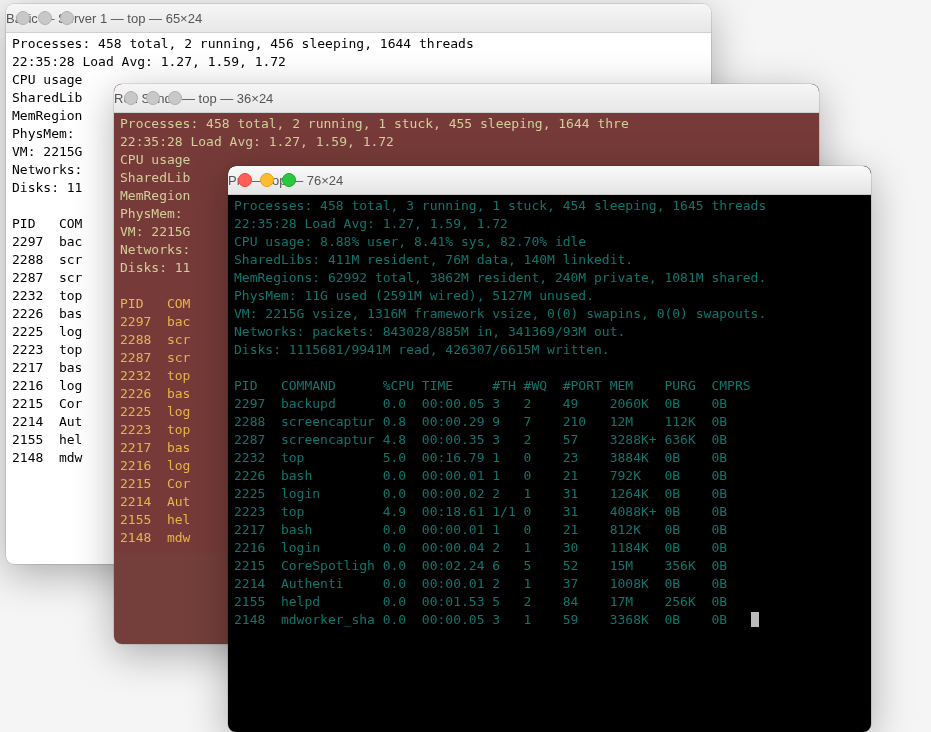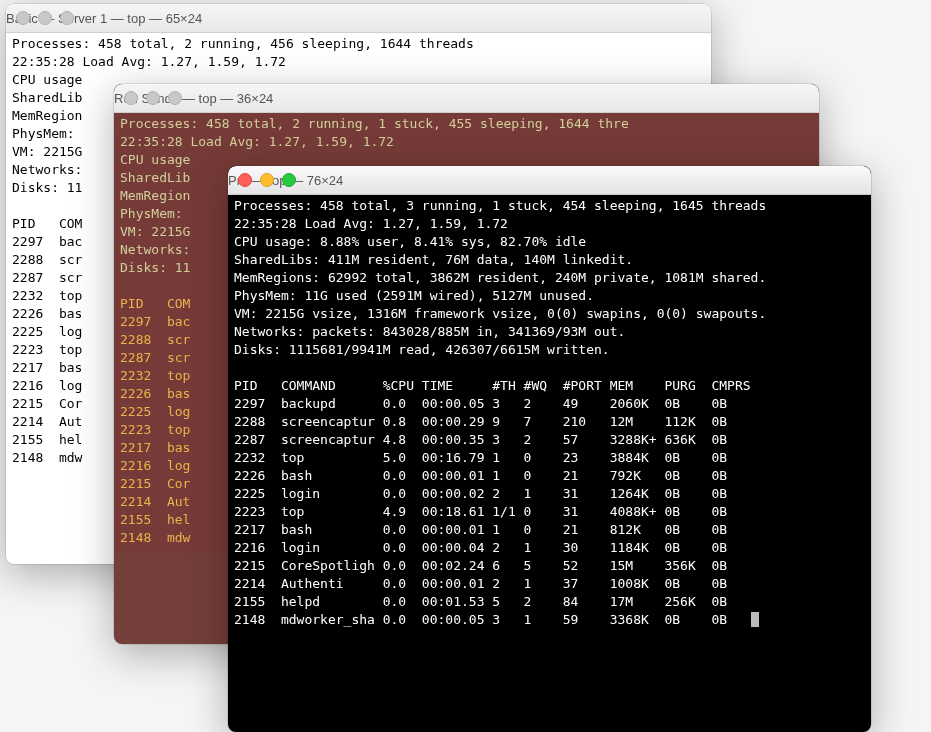--- a/index.html
+++ b/index.html
@@ -67,21 +67,21 @@
   
   #w2 { left: 114px; top: 84px; width: 705px; height: 560px; background: #743f3a; }
   #w2 .titlebar { background: linear-gradient(#f6f6f6,#e8e8e8); border-bottom: 1px solid #d0d0d0; }
   #w2 .term { background: #763b38; }
   #w2 .term .g { color: #d1cf9a; text-align: right; } 
   #w2 .term .o { color: #e9b44c; } 
 
   
   #w3 { left: 228px; top: 166px; width: 643px; height: 566px; background: #000; }
   #w3 .titlebar { background: linear-gradient(#fafafa,#e4e4e4); border-bottom: 1px solid #c8c8c8; }
-  #w3 .term { color: #ffffff; background: #000; }
+  #w3 .term { color: #0f766e; background: #000; }
 
   .cursor {
     display: inline-block;
     width: 8px;
     height: 15px;
     background: #bbb;
     vertical-align: text-bottom;
     margin-left: 0px;
   }
 </style>

